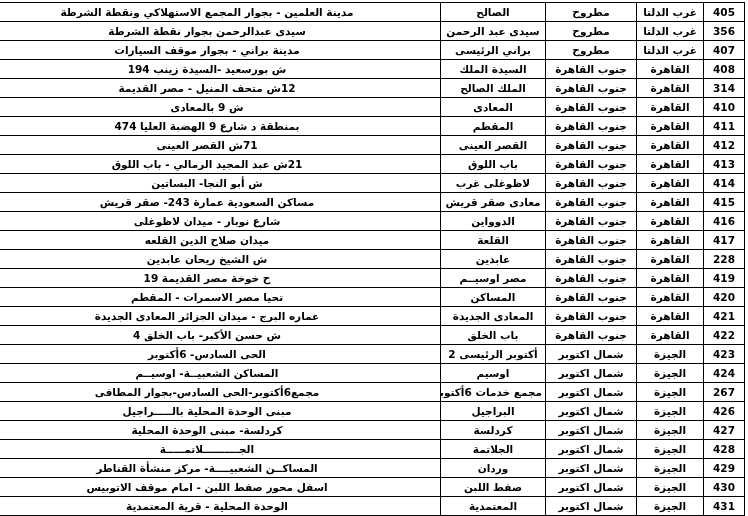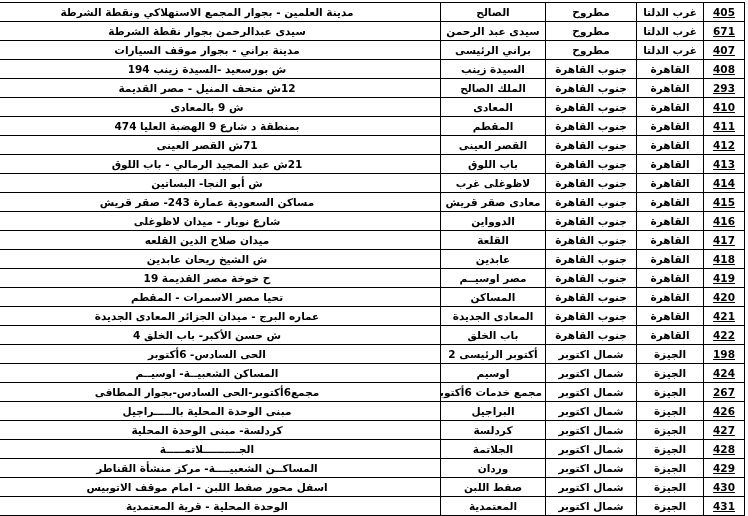--- a/index.html
+++ b/index.html
@@ -32,63 +32,63 @@
     height: 18px;
     line-height: 17px;
     font-size: 10.5px;
     font-weight: bold;
     text-align: center;
     white-space: nowrap;
     overflow: hidden;
     vertical-align: middle;
     font-family: "DejaVu Sans", sans-serif;
   }
-  td.col-code   { width: 34px; text-decoration: underline; }
+  td.col-code   { width: 34px; }
   td.col-gov    { width: 60px; border-radius: 9px; }
   td.col-region { width: 84px; }
   td.col-office { width: 98px; }
   td.col-addr   { width: 460px; }
   td.col-addr { text-align: center; }
 </style>
 </head>
 <body>
 
 <div id="table-wrap">
   <table class="data-table">
     <tbody>
         <tr>
           <td class="col-code">405</td>
           <td class="col-gov">غرب الدلتا</td>
           <td class="col-region">مطروح</td>
           <td class="col-office">الصالح</td>
           <td class="col-addr">مدينة العلمين - بجوار المجمع الاستهلاكي ونقطة الشرطة</td>
         </tr>
         <tr>
-          <td class="col-code">671</td>
+          <td class="col-code">356</td>
           <td class="col-gov">غرب الدلتا</td>
           <td class="col-region">مطروح</td>
           <td class="col-office">سيدى عبد الرحمن</td>
           <td class="col-addr">سيدى عبدالرحمن بجوار نقطة الشرطة</td>
         </tr>
         <tr>
           <td class="col-code">407</td>
           <td class="col-gov">غرب الدلتا</td>
           <td class="col-region">مطروح</td>
           <td class="col-office">براني الرئيسى</td>
           <td class="col-addr">مدينة براني - بجوار موقف السيارات</td>
         </tr>
         <tr>
           <td class="col-code">408</td>
           <td class="col-gov">القاهرة</td>
           <td class="col-region">جنوب القاهرة</td>
-          <td class="col-office">السيدة زينب</td>
+          <td class="col-office">السيدة الملك</td>
           <td class="col-addr">ش بورسعيد -السيدة زينب 194</td>
         </tr>
         <tr>
-          <td class="col-code">293</td>
+          <td class="col-code">314</td>
           <td class="col-gov">القاهرة</td>
           <td class="col-region">جنوب القاهرة</td>
           <td class="col-office">الملك الصالح</td>
           <td class="col-addr">12ش متحف المنيل - مصر القديمة</td>
         </tr>
         <tr>
           <td class="col-code">410</td>
           <td class="col-gov">القاهرة</td>
           <td class="col-region">جنوب القاهرة</td>
           <td class="col-office">المعادى</td>
@@ -137,21 +137,21 @@
           <td class="col-addr">شارع نوبار - ميدان لاظوغلى</td>
         </tr>
         <tr>
           <td class="col-code">417</td>
           <td class="col-gov">القاهرة</td>
           <td class="col-region">جنوب القاهرة</td>
           <td class="col-office">القلعة</td>
           <td class="col-addr">ميدان صلاح الدين القلعه</td>
         </tr>
         <tr>
-          <td class="col-code">418</td>
+          <td class="col-code">228</td>
           <td class="col-gov">القاهرة</td>
           <td class="col-region">جنوب القاهرة</td>
           <td class="col-office">عابدين</td>
           <td class="col-addr">ش الشيخ ريحان عابدين</td>
         </tr>
         <tr>
           <td class="col-code">419</td>
           <td class="col-gov">القاهرة</td>
           <td class="col-region">جنوب القاهرة</td>
           <td class="col-office">مصر اوسيــم</td>
@@ -172,21 +172,21 @@
           <td class="col-addr">عماره البرج - ميدان الجزائر المعادى الجديدة</td>
         </tr>
         <tr>
           <td class="col-code">422</td>
           <td class="col-gov">القاهرة</td>
           <td class="col-region">جنوب القاهرة</td>
           <td class="col-office">باب الخلق</td>
           <td class="col-addr">ش حسن الأكبر- باب الخلق 4</td>
         </tr>
         <tr>
-          <td class="col-code">198</td>
+          <td class="col-code">423</td>
           <td class="col-gov">الجيزة</td>
           <td class="col-region">شمال اكتوبر</td>
           <td class="col-office">أكتوبر الرئيسى 2</td>
           <td class="col-addr">الحى السادس- 6أكتوبر</td>
         </tr>
         <tr>
           <td class="col-code">424</td>
           <td class="col-gov">الجيزة</td>
           <td class="col-region">شمال اكتوبر</td>
           <td class="col-office">اوسيم</td>

